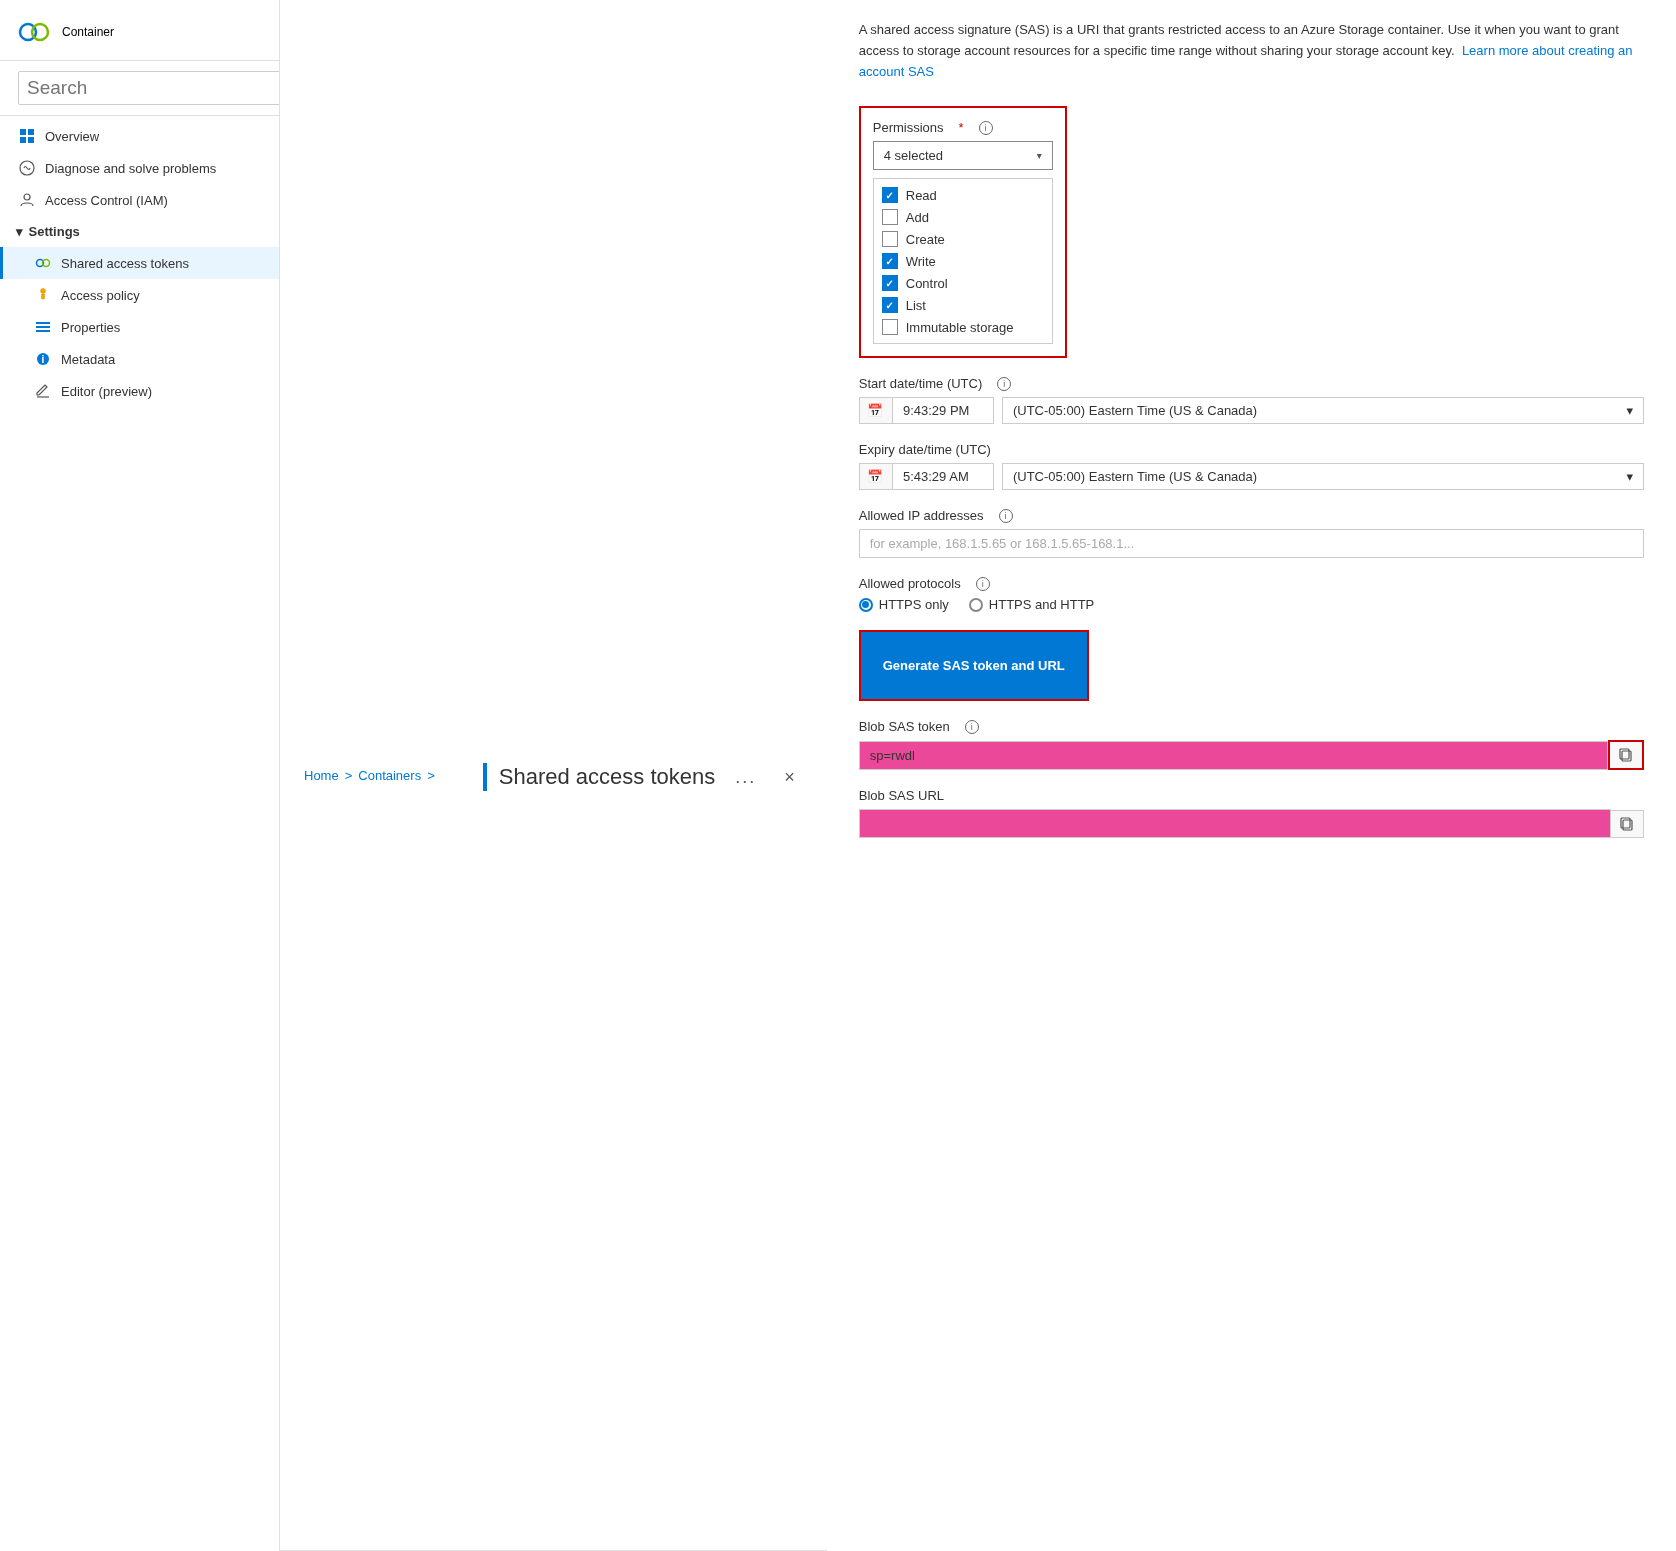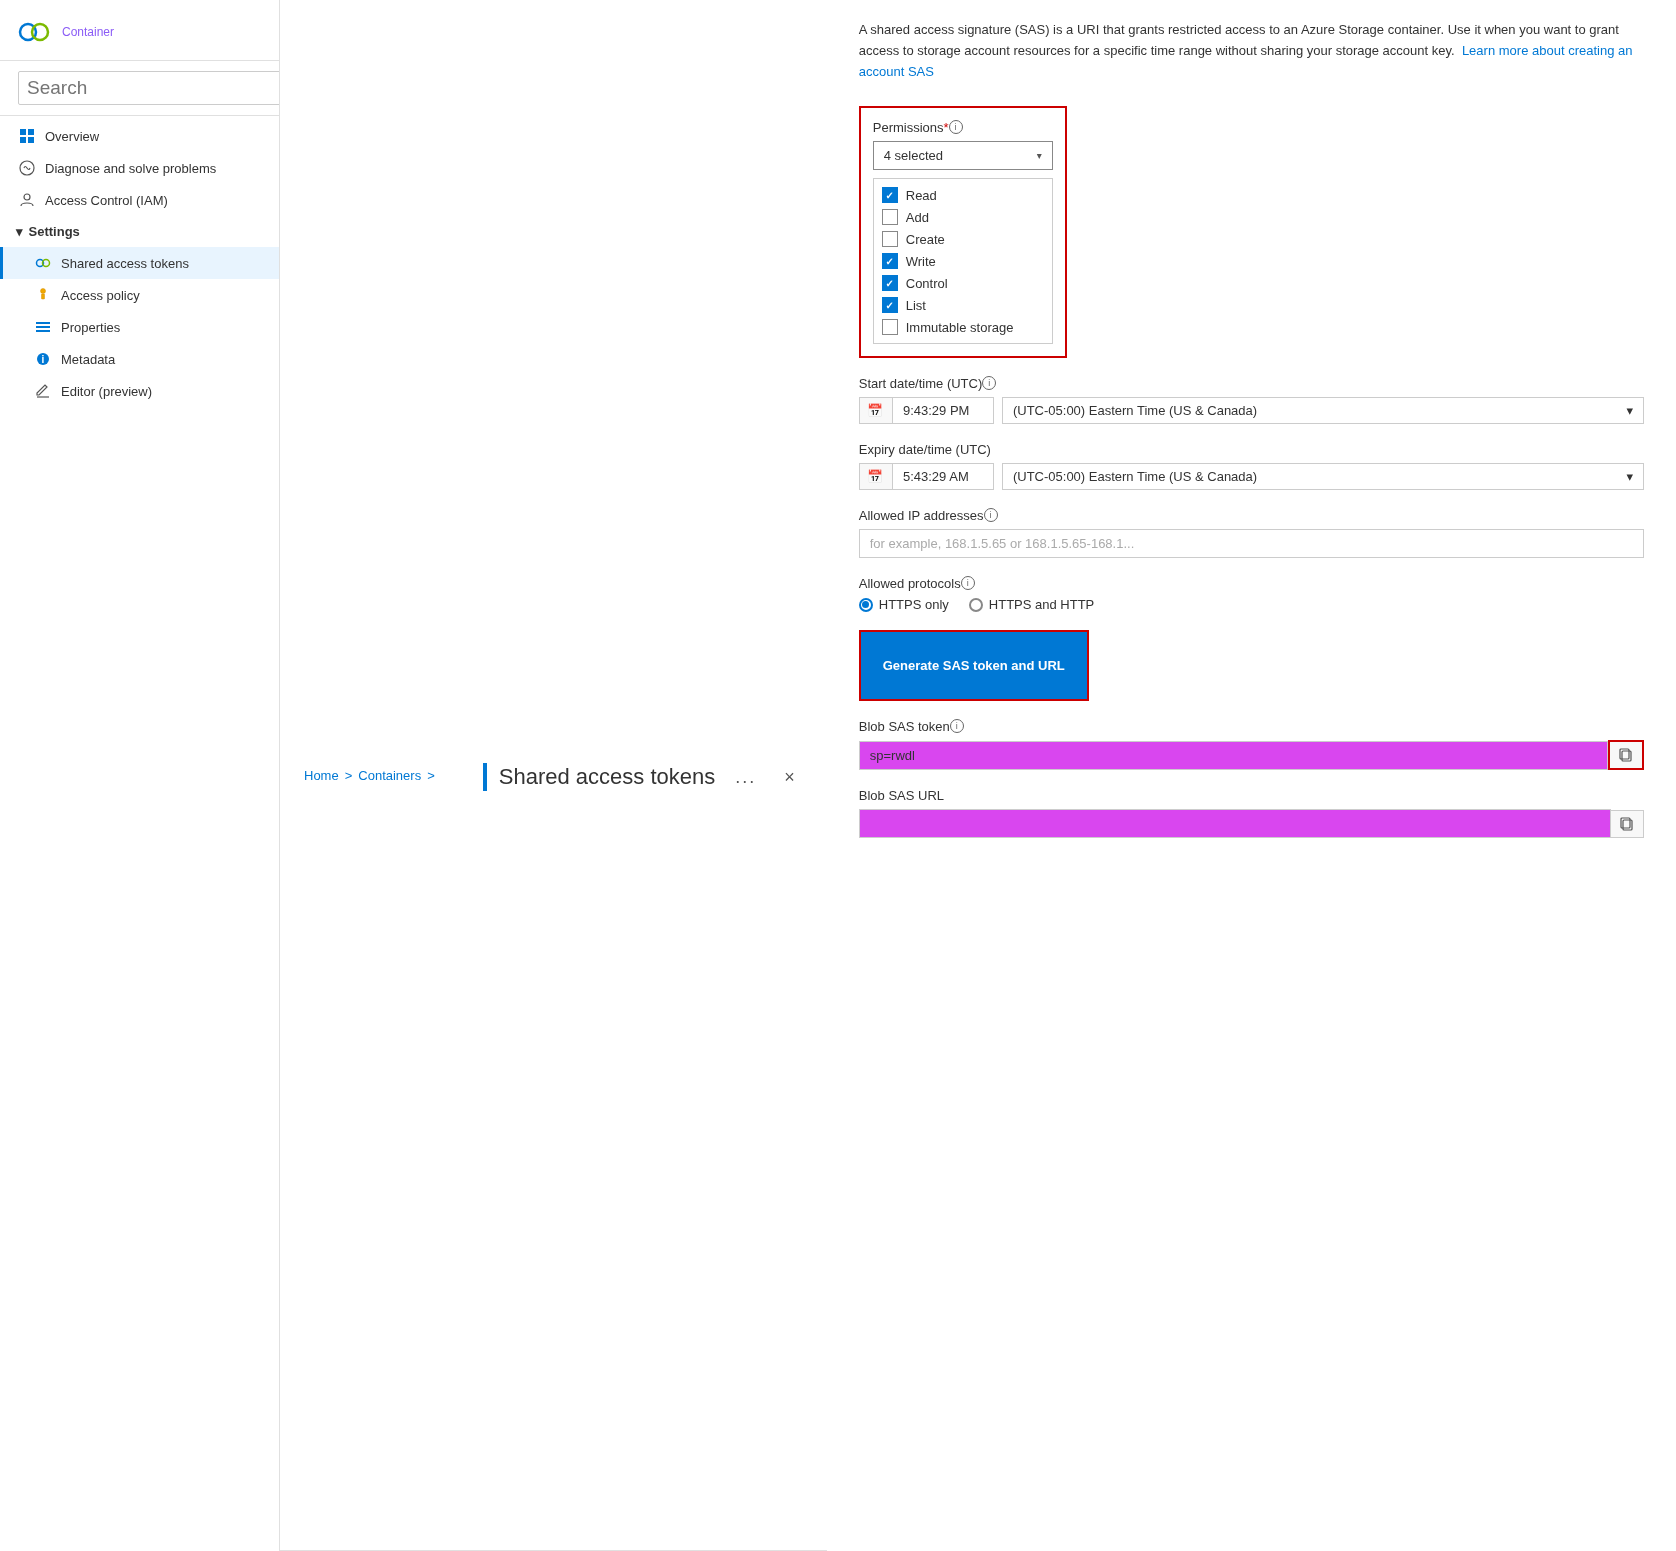--- a/index.html
+++ b/index.html
@@ -89,21 +89,21 @@
       padding: 14px 16px 10px;
       gap: 10px;
       border-bottom: 1px solid #e0e0e0;
     }
     .container-icon {
       width: 36px;
       height: 36px;
     }
     .container-label {
       font-size: 12px;
-      color: #8b5cf6;
+      color: #000000;
     }
 
     
     .main {
       flex: 1;
       display: flex;
       flex-direction: row;
       overflow: hidden;
     }
 
@@ -178,22 +178,22 @@
     }
 
     .field-group {
       margin-bottom: 18px;
     }
     .field-label {
       font-size: 13px;
       color: #333;
       margin-bottom: 6px;
       display: flex;
-      align-items: flex-start;
-      gap: 0;
+      align-items: flex-end;
+      gap: 15px;
     }
     .required-star { color: #c00; }
     .info-icon {
       width: 14px; height: 14px;
       border: 1px solid #666;
       border-radius: 50%;
       display: inline-flex;
       align-items: center;
       justify-content: center;
       font-size: 9px;
@@ -353,21 +353,21 @@
     .output-row {
       display: flex;
       align-items: center;
       gap: 0;
     }
     .output-input {
       flex: 1;
       border: 1px solid #ccc;
       padding: 6px 10px;
       font-size: 13px;
-      background: #d946ef;
+      background: #ec4899;
       color: #333;
       outline: none;
     }
     .copy-btn {
       border: 1px solid #ccc;
       border-left: none;
       padding: 5px 8px;
       cursor: pointer;
       background: #f8f8f8;
       font-size: 14px;

